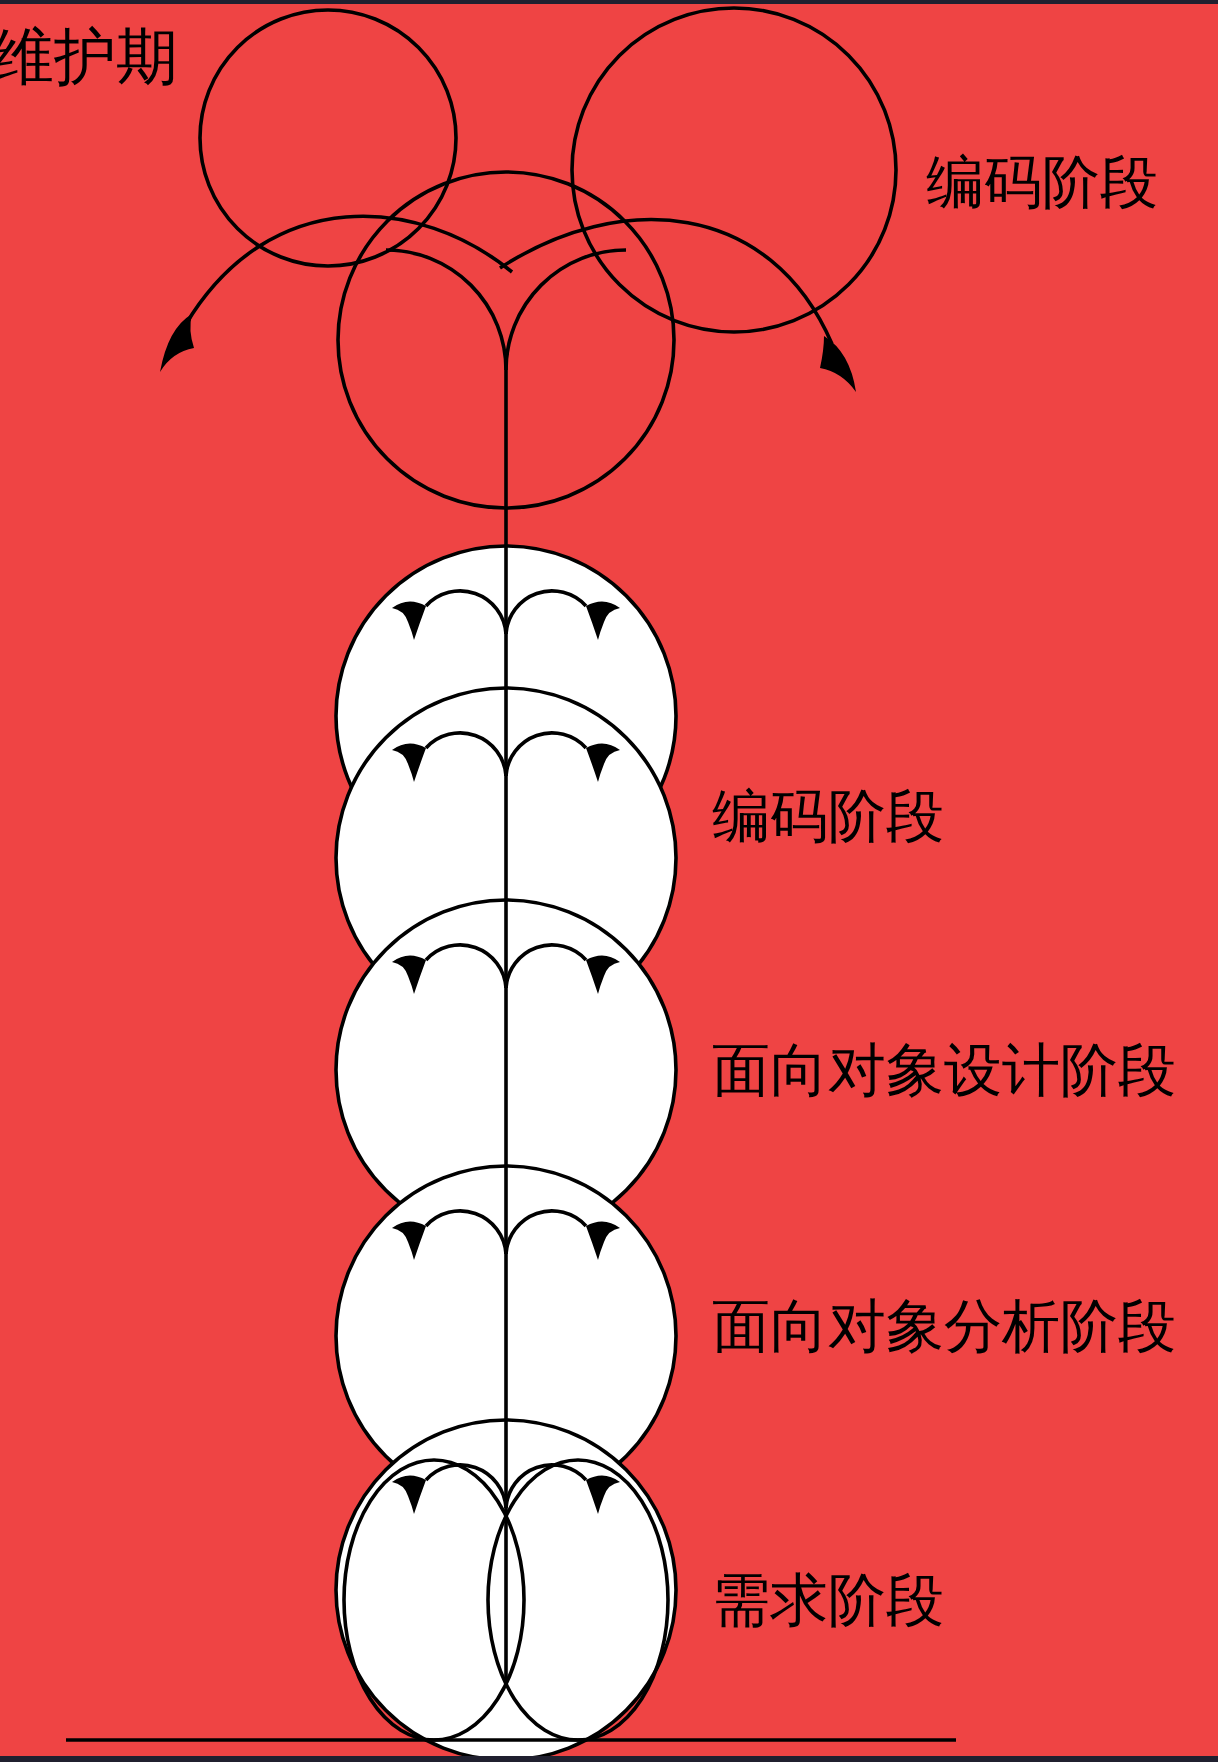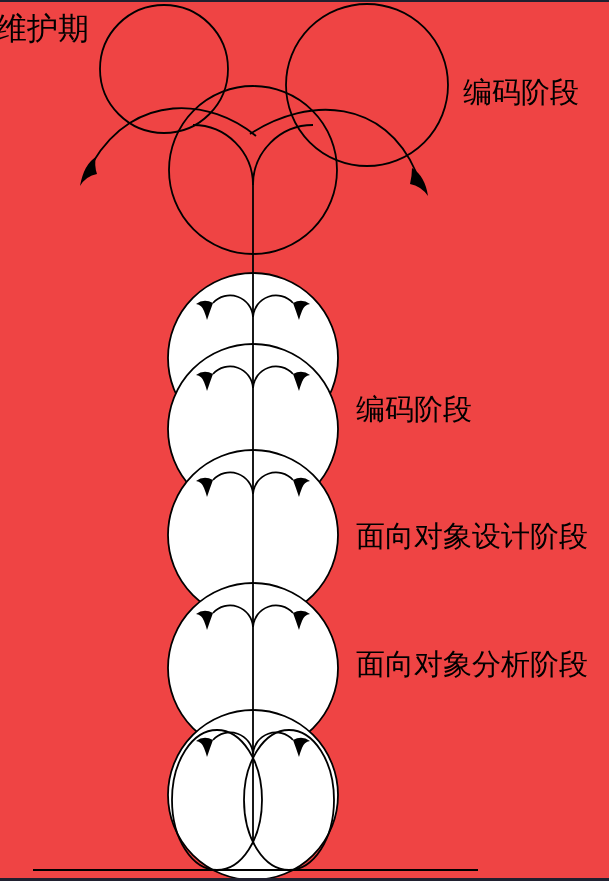--- a/index.html
+++ b/index.html
@@ -92,16 +92,17 @@
       </g>
 
     <path d="M 33 870 L 478 870" stroke="#000" stroke-width="1.8" fill="none"></path>
   </svg>
 
   <div class="diagram-label" style="left:-4px;top:12px;font-size:31px;">维护期</div>
   <div class="diagram-label" style="left:463px;top:77px;">编码阶段</div>
   <div class="diagram-label" style="left:356px;top:394px;">编码阶段</div>
   <div class="diagram-label" style="left:356px;top:649px;">面向对象分析阶段</div>
   <div class="diagram-label" style="left:356px;top:521px;">面向对象设计阶段</div>
+  <div class="diagram-label" style="left:356px;top:786px;">需求阶段</div>
 
   <div class="edge-bar top"></div>
   <div class="edge-bar bottom"></div>
 </div>
 
 </body></html>

